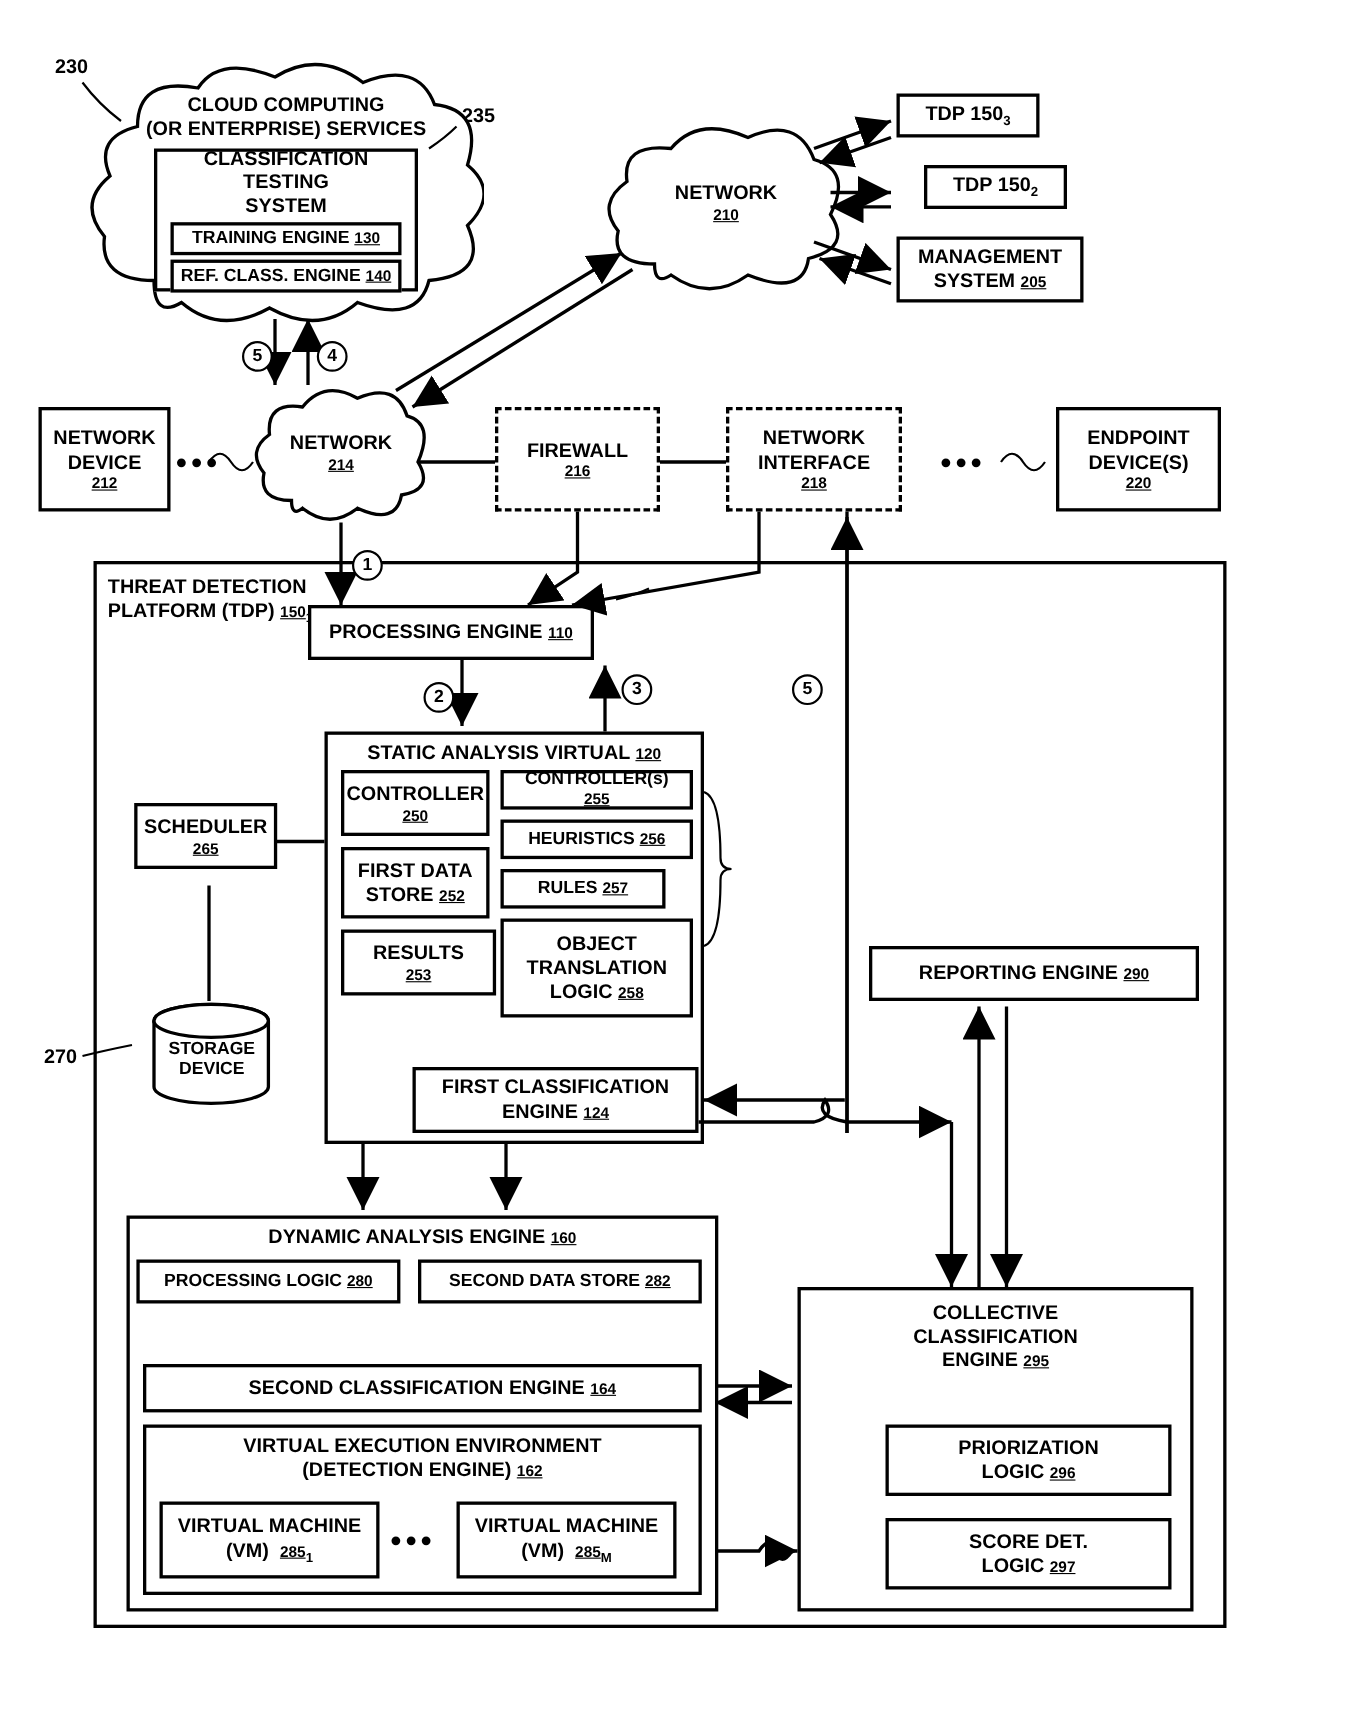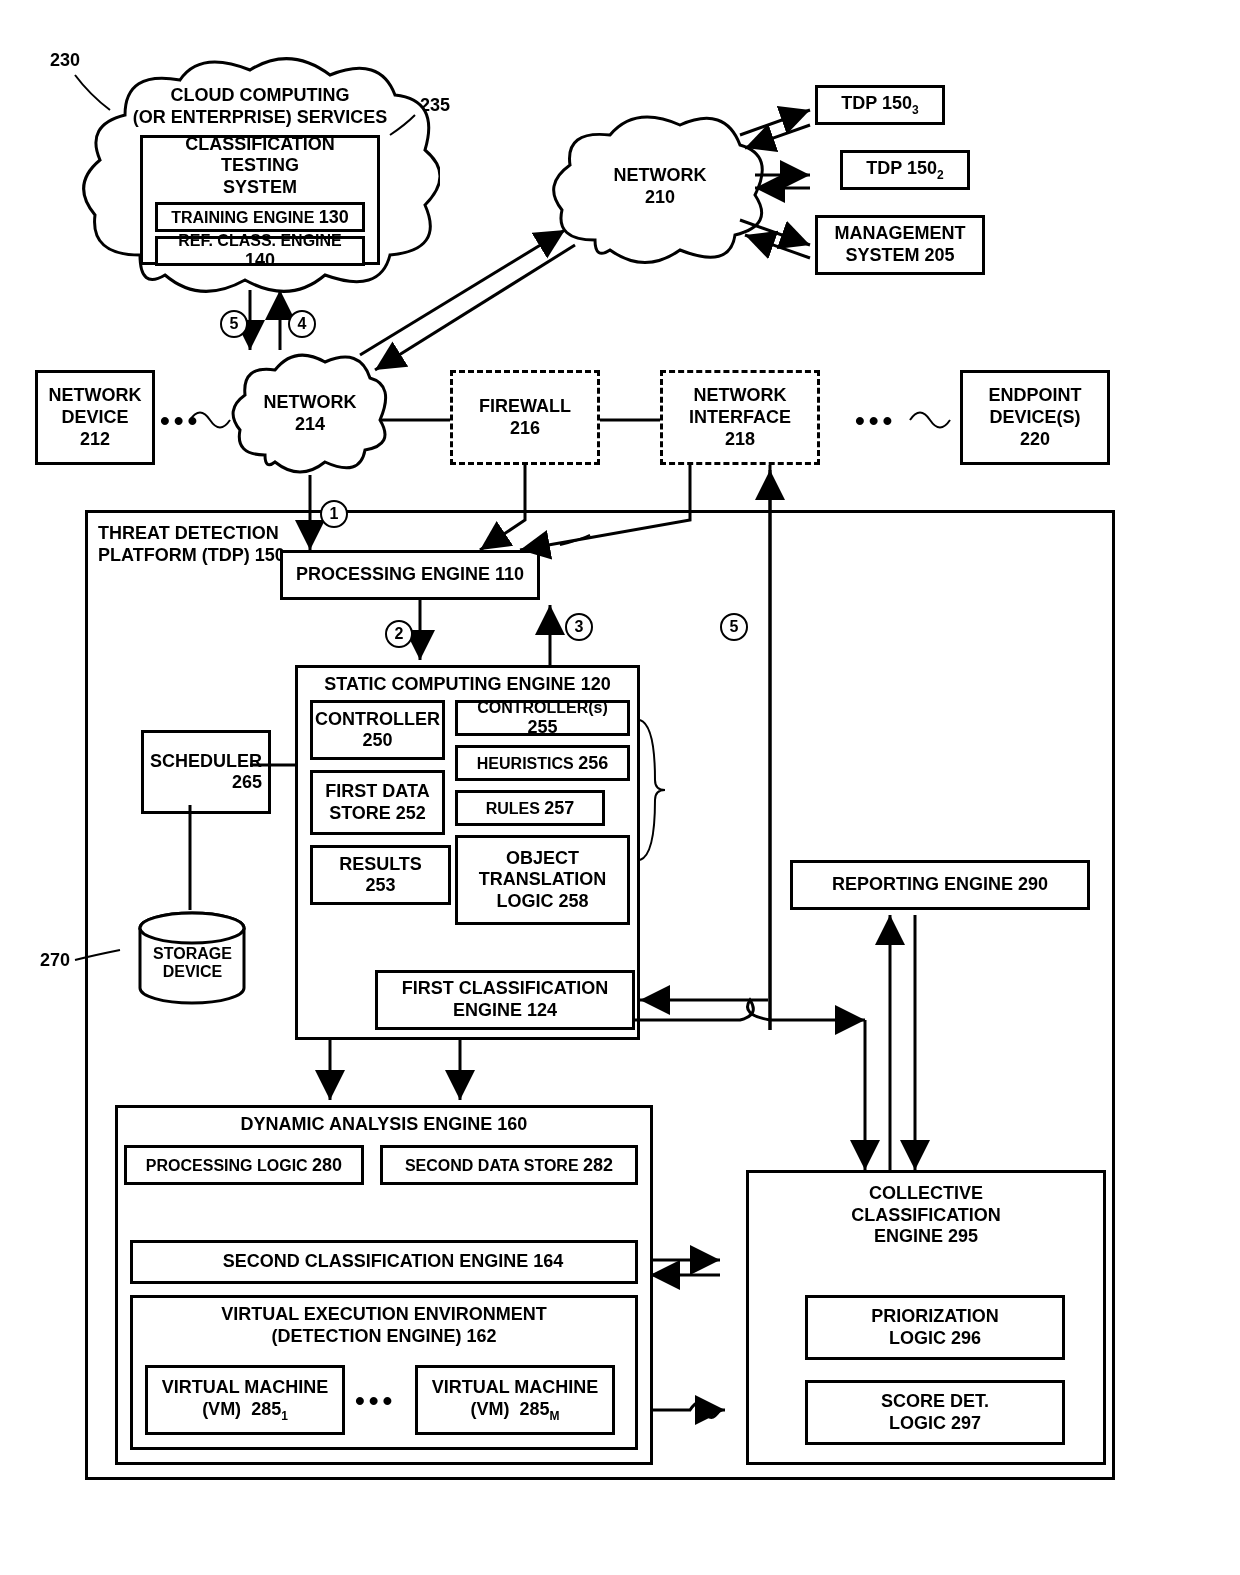--- a/index.html
+++ b/index.html
@@ -31,21 +31,22 @@
   .label {
     font-size: 18px;
     font-weight: bold;
     line-height: 1.2;
   }
   .small-label{
     font-size:16px;
     font-weight:bold;
   }
   .ref {
-    font-size: 18px;
+    text-decoration: underline;
+    font-size: 14px;
     font-weight: bold;
   }
   .sub {
     font-size: 12px;
     vertical-align: sub;
   }
   .cloud {
     position: absolute;
   }
   .cloud svg {
@@ -270,39 +271,39 @@
   <div style="text-align:left;">
     <span class="label">THREAT DETECTION</span><br>
     <span class="label"><span>PLATFORM (TDP)</span> <span class="ref"><span>150</span></span><span class="sub">1</span></span>
   </div>
 </div>
 
 <div class="box" style="left:260px; top:530px; width:260px; height:50px;">
   <span class="label"><span>PROCESSING ENGINE</span> <span class="ref">110</span></span>
 </div>
 
-<div class="box" style="left:121px; top:710px; width:130px; height:84px;align-items:flex-end;">
+<div class="box" style="left:102px; top:710px; width:130px; height:60px;">
   <div class="label">SCHEDULER</div>
   <div class="ref">265</div>
 </div>
 
 <div class="cylinder" style="left:115px; top:890px;">
   <svg width="115" height="100">
     <ellipse cx="57" cy="18" rx="52" ry="15" stroke="black" stroke-width="3" fill="white"></ellipse>
     <path d="M5,18 L5,78 A52,15 0 0 0 109,78 L109,18" stroke="black" stroke-width="3" fill="white"></path>
     <ellipse cx="57" cy="18" rx="52" ry="15" stroke="black" stroke-width="3" fill="white"></ellipse>
   </svg>
   <div style="position:absolute; top:35px; width:115px; text-align:center;">
     <div class="small-label">STORAGE</div>
     <div class="small-label">DEVICE</div>
   </div>
 </div>
 
 <div class="box" style="left:275px; top:645px; width:345px; height:375px; justify-content:flex-start; padding-top:6px;">
-  <span class="label"><span>STATIC COMPUTING ENGINE</span> <span class="ref">120</span></span>
+  <span class="label"><span>STATIC ANALYSIS VIRTUAL</span> <span class="ref">120</span></span>
 </div>
 
 <div class="box" style="left:290px; top:680px; width:135px; height:60px;">
   <div class="label">CONTROLLER</div>
   <div class="ref">250</div>
 </div>
 <div class="box" style="left:290px; top:750px; width:135px; height:65px;">
   <div class="label">FIRST DATA</div>
   <div class="label"><span>STORE</span> <span class="ref">252</span></div>
 </div>
@@ -353,21 +354,21 @@
 <div class="box" style="left:125px; top:1345px; width:200px; height:70px;">
   <div class="label">VIRTUAL MACHINE</div>
   <div class="label"><span>(VM)</span>&nbsp; <span class="ref"><span>285</span></span><span class="sub">1</span></div>
 </div>
 <div class="dots" style="left:335px; top:1365px;">•••</div>
 <div class="box" style="left:395px; top:1345px; width:200px; height:70px;">
   <div class="label">VIRTUAL MACHINE</div>
   <div class="label"><span>(VM)</span>&nbsp; <span class="ref"><span>285</span></span><span class="sub">M</span></div>
 </div>
 
-<div class="box" style="left:726px; top:1150px; width:360px; height:295px; justify-content:flex-start; padding-top:10px;">
+<div class="box" style="left:705px; top:1150px; width:360px; height:295px; justify-content:flex-start; padding-top:10px;">
   <div class="label">COLLECTIVE</div>
   <div class="label">CLASSIFICATION</div>
   <div class="label"><span>ENGINE</span> <span class="ref">295</span></div>
 </div>
 <div class="box" style="left:785px; top:1275px; width:260px; height:65px;">
   <div class="label">PRIORIZATION</div>
   <div class="label"><span>LOGIC</span> <span class="ref">296</span></div>
 </div>
 <div class="box" style="left:785px; top:1360px; width:260px; height:65px;">
   <div class="label">SCORE DET.</div>

